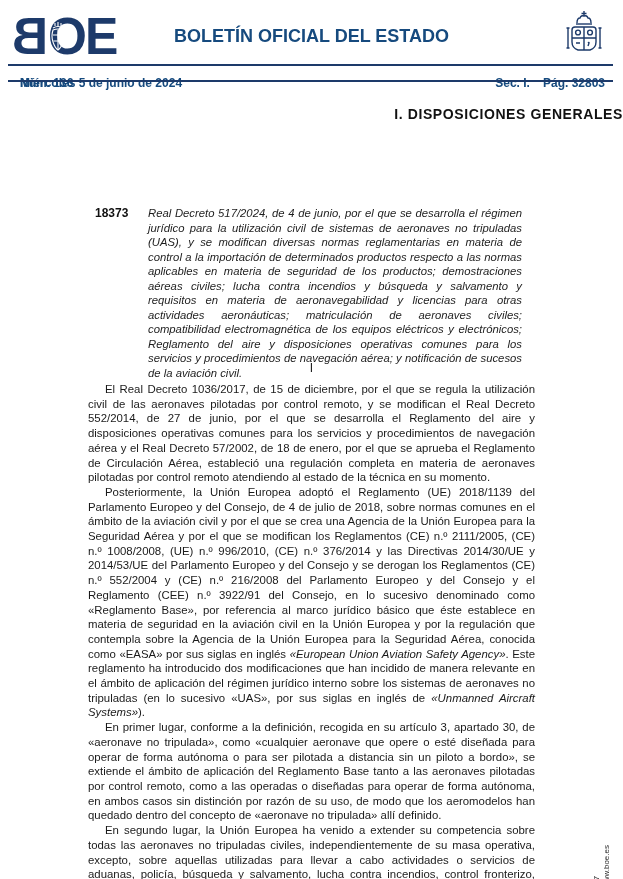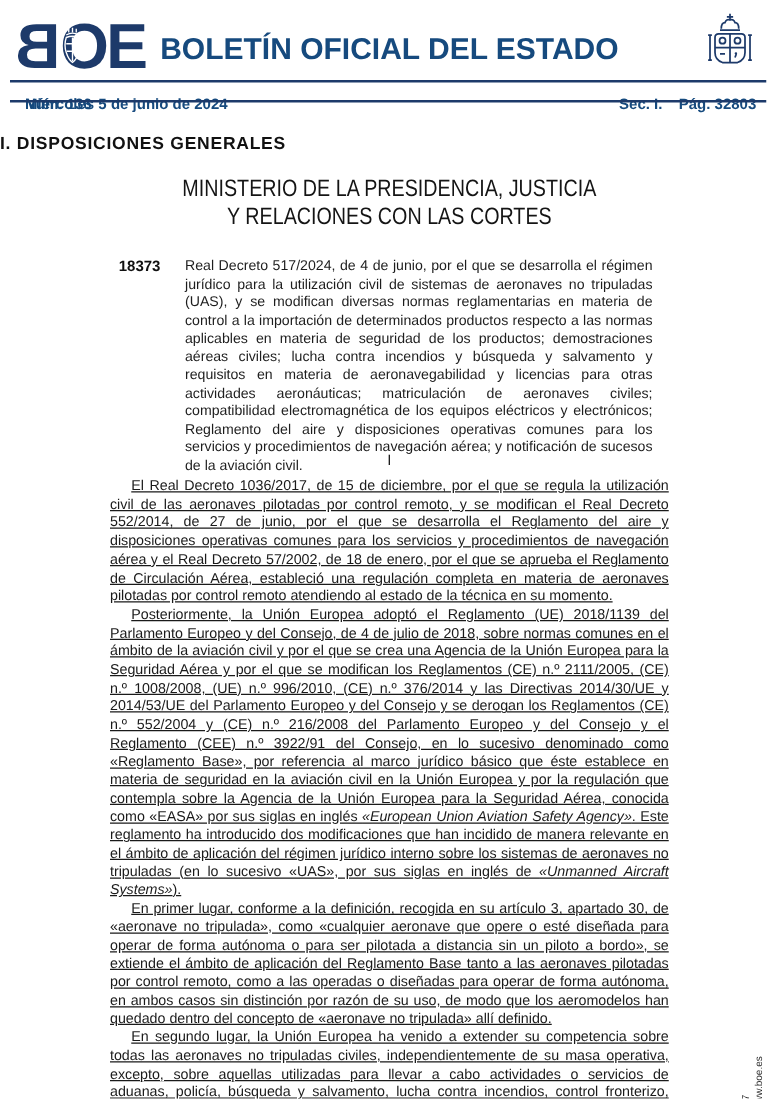--- a/index.html
+++ b/index.html
@@ -22,73 +22,73 @@
     letter-spacing:-2px;
     transform:scaleY(1.02);
   }
   .logo .glyph.mirrored{transform:scaleX(-1) scaleY(1.02);}
   .logo-crest{
     position:absolute;left:36px;top:7px;pointer-events:none;
   }
   .masthead-title{
     position:absolute;left:0;right:0;top:26px;
     text-align:center;
-    font-size:24px;font-weight:bold;color:#164a7e;
+    font-size:18px;font-weight:bold;color:#164a7e;
     letter-spacing:0px;
   }
   .arms{position:absolute;right:20px;top:10px;}
   
   .rule{position:absolute;left:8px;right:10px;height:2px;background:#1d3a6a;}
   .rule.top{top:64px;}
   .rule.bottom{top:80px;}
   .meta-row{
     position:absolute;left:20px;right:18px;top:76px;height:28px;
     font-size:12px;font-weight:bold;color:#164a7e;
   }
   .meta-left{position:absolute;left:0;top:0;}
   .meta-center{position:absolute;left:0;right:0;top:0;text-align:left;}
   .meta-right{position:absolute;right:0;top:0;}
   .meta-right .sep{display:inline-block;width:13px;}
   
   .section-heading{
     position:absolute;left:0;right:0;top:106px;
-    text-align:left;font-size:14px;font-weight:bold;color:#111;
+    text-align:right;font-size:14px;font-weight:bold;color:#111;
     letter-spacing:0.6px;
   }
   .ministry{
     position:absolute;left:0;right:0;top:141px;
     text-align:center;color:#141414;
   }
   .ministry .line{
     font-size:19px;line-height:22px;font-weight:400;
     transform:scaleX(0.83);transform-origin:center top;
     white-space:nowrap;
   }
   
   .doc-number{
     position:absolute;left:95px;top:206px;
     font-size:12px;font-weight:bold;color:#111;
   }
   .summary{
     position:absolute;left:148px;top:206px;width:374px;
     font-size:11.3px;line-height:14.55px;
-    color:#1d1d1d;
+    font-style:italic;color:#1d1d1d;
     text-align:justify;
   }
   .section-marker{
     position:absolute;left:0;right:0;top:361px;
     text-align:center;font-size:12px;color:#1d1d1d;
   }
   
   .body-text{
     position:absolute;left:88px;top:382px;width:447px;
     font-size:11.4px;line-height:14.7px;color:#1a1a1a;
     text-align:justify;
   }
-  .body-text p{margin:0;text-indent:17px;text-decoration:underline;}
+  .body-text p{margin:0;text-indent:17px;}
   
   .cve-block{
     position:absolute;right:11px;bottom:34px;
     transform:rotate(-90deg);transform-origin:bottom right;
     font-size:8px;line-height:10px;color:#2a2a2a;
     white-space:nowrap;
   }
 </style>
 </head>
 <body>
@@ -135,24 +135,20 @@
     <span class="meta-left">Núm. 136</span>
     <span class="meta-center">Miércoles 5 de junio de 2024</span>
     <span class="meta-right">
       <span>Sec. I.</span><span class="sep"></span><span>Pág. 32803</span>
     </span>
   </div>
   <div class="rule bottom"></div>
 
   <div class="section-heading">I. DISPOSICIONES GENERALES</div>
 
-  <div class="ministry">
-    <div class="line">MINISTERIO DE LA PRESIDENCIA, JUSTICIA</div>
-    <div class="line">Y RELACIONES CON LAS CORTES</div>
-  </div>
 
   <div class="doc-number">18373</div>
   <div class="summary">Real Decreto 517/2024, de 4 de junio, por el que se desarrolla el régimen jurídico para la utilización civil de sistemas de aeronaves no tripuladas (UAS), y se modifican diversas normas reglamentarias en materia de control a la importación de determinados productos respecto a las normas aplicables en materia de seguridad de los productos; demostraciones aéreas civiles; lucha contra incendios y búsqueda y salvamento y requisitos en materia de aeronavegabilidad y licencias para otras actividades aeronáuticas; matriculación de aeronaves civiles; compatibilidad electromagnética de los equipos eléctricos y electrónicos; Reglamento del aire y disposiciones operativas comunes para los servicios y procedimientos de navegación aérea; y notificación de sucesos de la aviación civil.</div>
 
   <div class="section-marker">I</div>
 
   <div class="body-text">
     <p>El Real Decreto 1036/2017, de 15 de diciembre, por el que se regula la utilización civil de las aeronaves pilotadas por control remoto, y se modifican el Real Decreto 552/2014, de 27 de junio, por el que se desarrolla el Reglamento del aire y disposiciones operativas comunes para los servicios y procedimientos de navegación aérea y el Real Decreto 57/2002, de 18 de enero, por el que se aprueba el Reglamento de Circulación Aérea, estableció una regulación completa en materia de aeronaves pilotadas por control remoto atendiendo al estado de la técnica en su momento.</p>
     <p><span>Posteriormente, la Unión Europea adoptó el Reglamento (UE) 2018/1139 del Parlamento Europeo y del Consejo, de 4 de julio de 2018, sobre normas comunes en el ámbito de la aviación civil y por el que se crea una Agencia de la Unión Europea para la Seguridad Aérea y por el que se modifican los Reglamentos (CE) n.º 2111/2005, (CE) n.º 1008/2008, (UE) n.º 996/2010, (CE) n.º 376/2014 y las Directivas 2014/30/UE y 2014/53/UE del Parlamento Europeo y del Consejo y se derogan los Reglamentos (CE) n.º 552/2004 y (CE) n.º 216/2008 del Parlamento Europeo y del Consejo y el Reglamento (CEE) n.º 3922/91 del Consejo, en lo sucesivo denominado como «Reglamento Base», por referencia al marco jurídico básico que éste establece en materia de seguridad en la aviación civil en la Unión Europea y por la regulación que contempla sobre la Agencia de la Unión Europea para la Seguridad Aérea, conocida como «EASA» por sus siglas en inglés </span><em>«European Union Aviation Safety Agency»</em><span>. Este reglamento ha introducido dos modificaciones que han incidido de manera relevante en el ámbito de aplicación del régimen jurídico interno sobre los sistemas de aeronaves no tripuladas (en lo sucesivo «UAS», por sus siglas en inglés de </span><em>«Unmanned Aircraft Systems»</em><span>).</span></p>
     <p>En primer lugar, conforme a la definición, recogida en su artículo 3, apartado 30, de «aeronave no tripulada», como «cualquier aeronave que opere o esté diseñada para operar de forma autónoma o para ser pilotada a distancia sin un piloto a bordo», se extiende el ámbito de aplicación del Reglamento Base tanto a las aeronaves pilotadas por control remoto, como a las operadas o diseñadas para operar de forma autónoma, en ambos casos sin distinción por razón de su uso, de modo que los aeromodelos han quedado dentro del concepto de «aeronave no tripulada» allí definido.</p>

